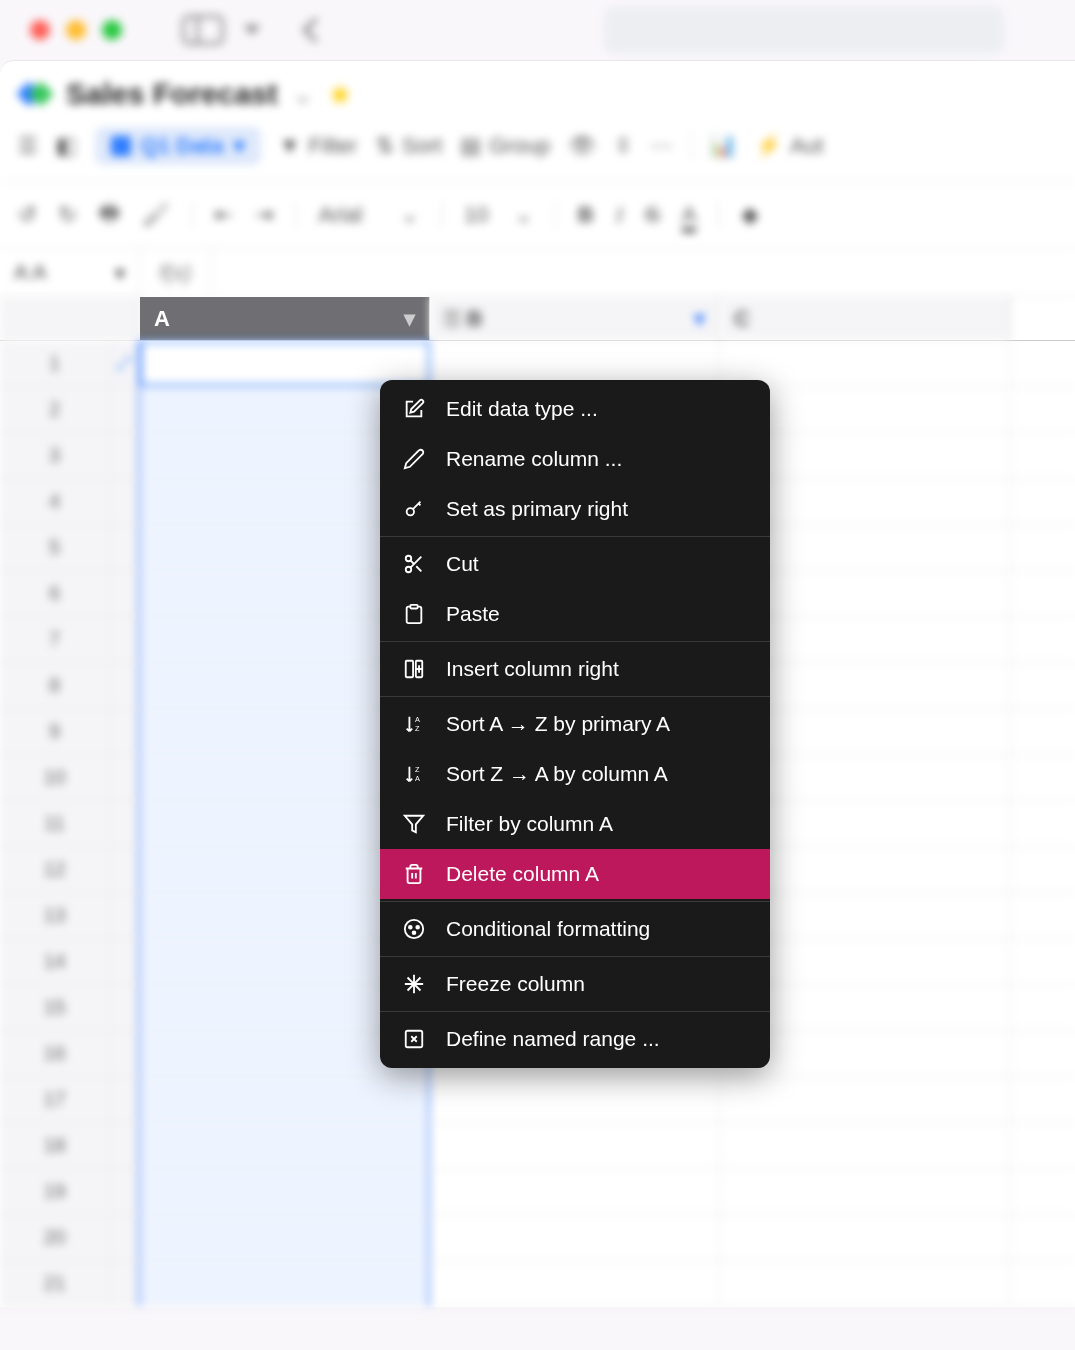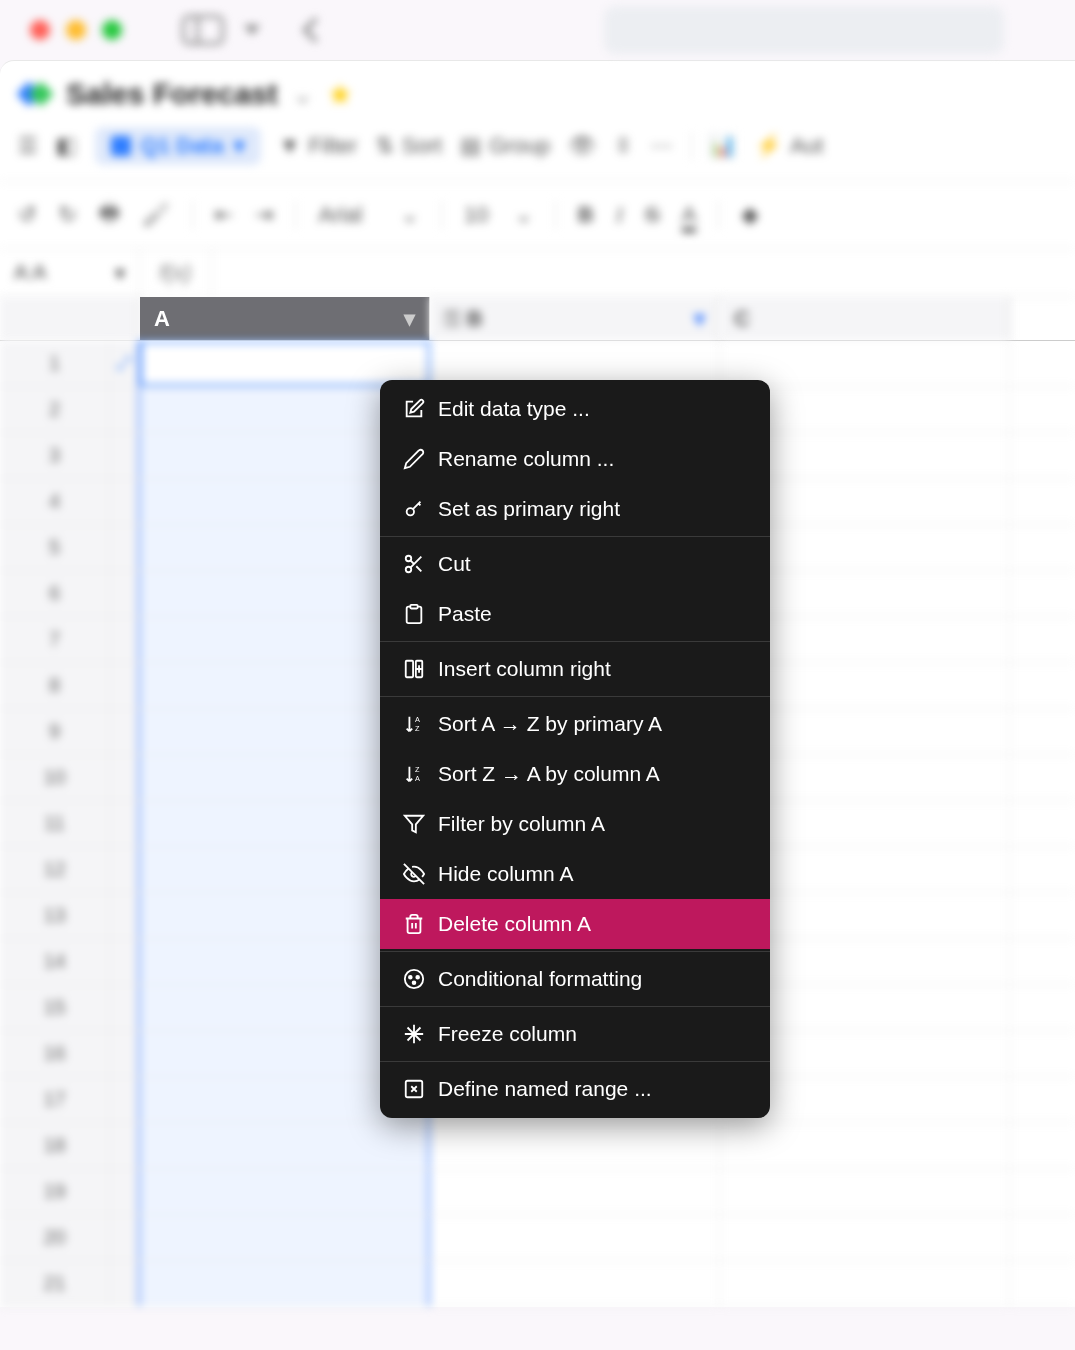--- a/index.html
+++ b/index.html
@@ -42,21 +42,21 @@
 .col-hdr.selected { background: #6e6e73; color: #fff; }
 .col-hdr.selected .dd { color: #ccc; }
 .grid-body { position: relative; }
 .row { display: flex; height: 46px; border-bottom: 1px solid #e8e8e8; }
 .row-hdr { width: 110px; display: flex; align-items: center; justify-content: center; font-size: 20px; color: #666; background: #f5f5f7; border-right: 1px solid #e8e8e8; }
 .row-expand { width: 30px; display: flex; align-items: center; justify-content: center; background: #f5f5f7; border-right: 2px solid #4a86ff; }
 .cell { width: 290px; border-right: 1px solid #e8e8e8; }
 .cell.sel { background: #eef4ff; border-right: 2px solid #4a86ff; }
 .active-cell { border: 2px solid #2e7dff; background: #fff !important; }
 .context-menu { position: absolute; left: 380px; top: 380px; width: 390px; background: #1a1a1a; border-radius: 12px; box-shadow: 0 8px 32px rgba(0,0,0,0.4); padding: 4px 0; z-index: 100; }
-.menu-item { display: flex; align-items: center; gap: 12px; padding: 13px 22px; color: #fff; font-size: 21px; cursor: pointer; }
+.menu-item { display: flex; align-items: center; gap: 20px; padding: 13px 22px; color: #fff; font-size: 21px; cursor: pointer; }
 .menu-item.highlighted { background: #be185d; }
 .menu-sep { height: 1px; background: #3a3a3a; margin: 2px 0; }
 .mi-icon { width: 24px; height: 24px; display: flex; align-items: center; justify-content: center; color: #fff; flex-shrink: 0; }
 .mi-icon svg { width: 22px; height: 22px; }
 .bold { font-weight: 700; }
 .italic { font-style: italic; font-family: Georgia, serif; }
 .strike { text-decoration: line-through; }
 .underline-a { position: relative; }
 .underline-a::after { content: ""; position: absolute; left: 0; right: 0; bottom: -4px; height: 4px; background: #222; }
 </style>
@@ -402,30 +402,20 @@
     <span>Sort Z → A by column A</span>
   </div>
   <div class="menu-item">
     <span class="mi-icon">
         <svg viewBox="0 0 24 24" fill="none" stroke="currentColor" stroke-width="2">
           <path d="M22 3H2l8 9.46V19l4 2v-8.54L22 3z"></path>
         </svg>
       </span>
     <span>Filter by column A</span>
   </div>
-  <div class="menu-item">
-    <span class="mi-icon">
-        <svg viewBox="0 0 24 24" fill="none" stroke="currentColor" stroke-width="2">
-          <path d="M17.94 17.94A10.07 10.07 0 0 1 12 20c-7 0-11-8-11-8a18.45 18.45 0 0 1 5.06-5.94M9.9 4.24A9.12 9.12 0 0 1 12 4c7 0 11 8 11 8a18.5 18.5 0 0 1-2.16 3.19"></path>
-          <path d="M14.12 14.12a3 3 0 1 1-4.24-4.24"></path>
-          <line x1="1" y1="1" x2="23" y2="23"></line>
-        </svg>
-      </span>
-    <span>Hide column A</span>
-  </div>
   <div class="menu-item highlighted">
     <span class="mi-icon">
         <svg viewBox="0 0 24 24" fill="none" stroke="currentColor" stroke-width="2">
           <path d="M3 6h18M8 6V4a2 2 0 0 1 2-2h4a2 2 0 0 1 2 2v2m3 0v14a2 2 0 0 1-2 2H7a2 2 0 0 1-2-2V6h14zM10 11v6M14 11v6"></path>
         </svg>
       </span>
     <span>Delete column A</span>
   </div>
   <div class="menu-sep"></div>
   <div class="menu-item">

